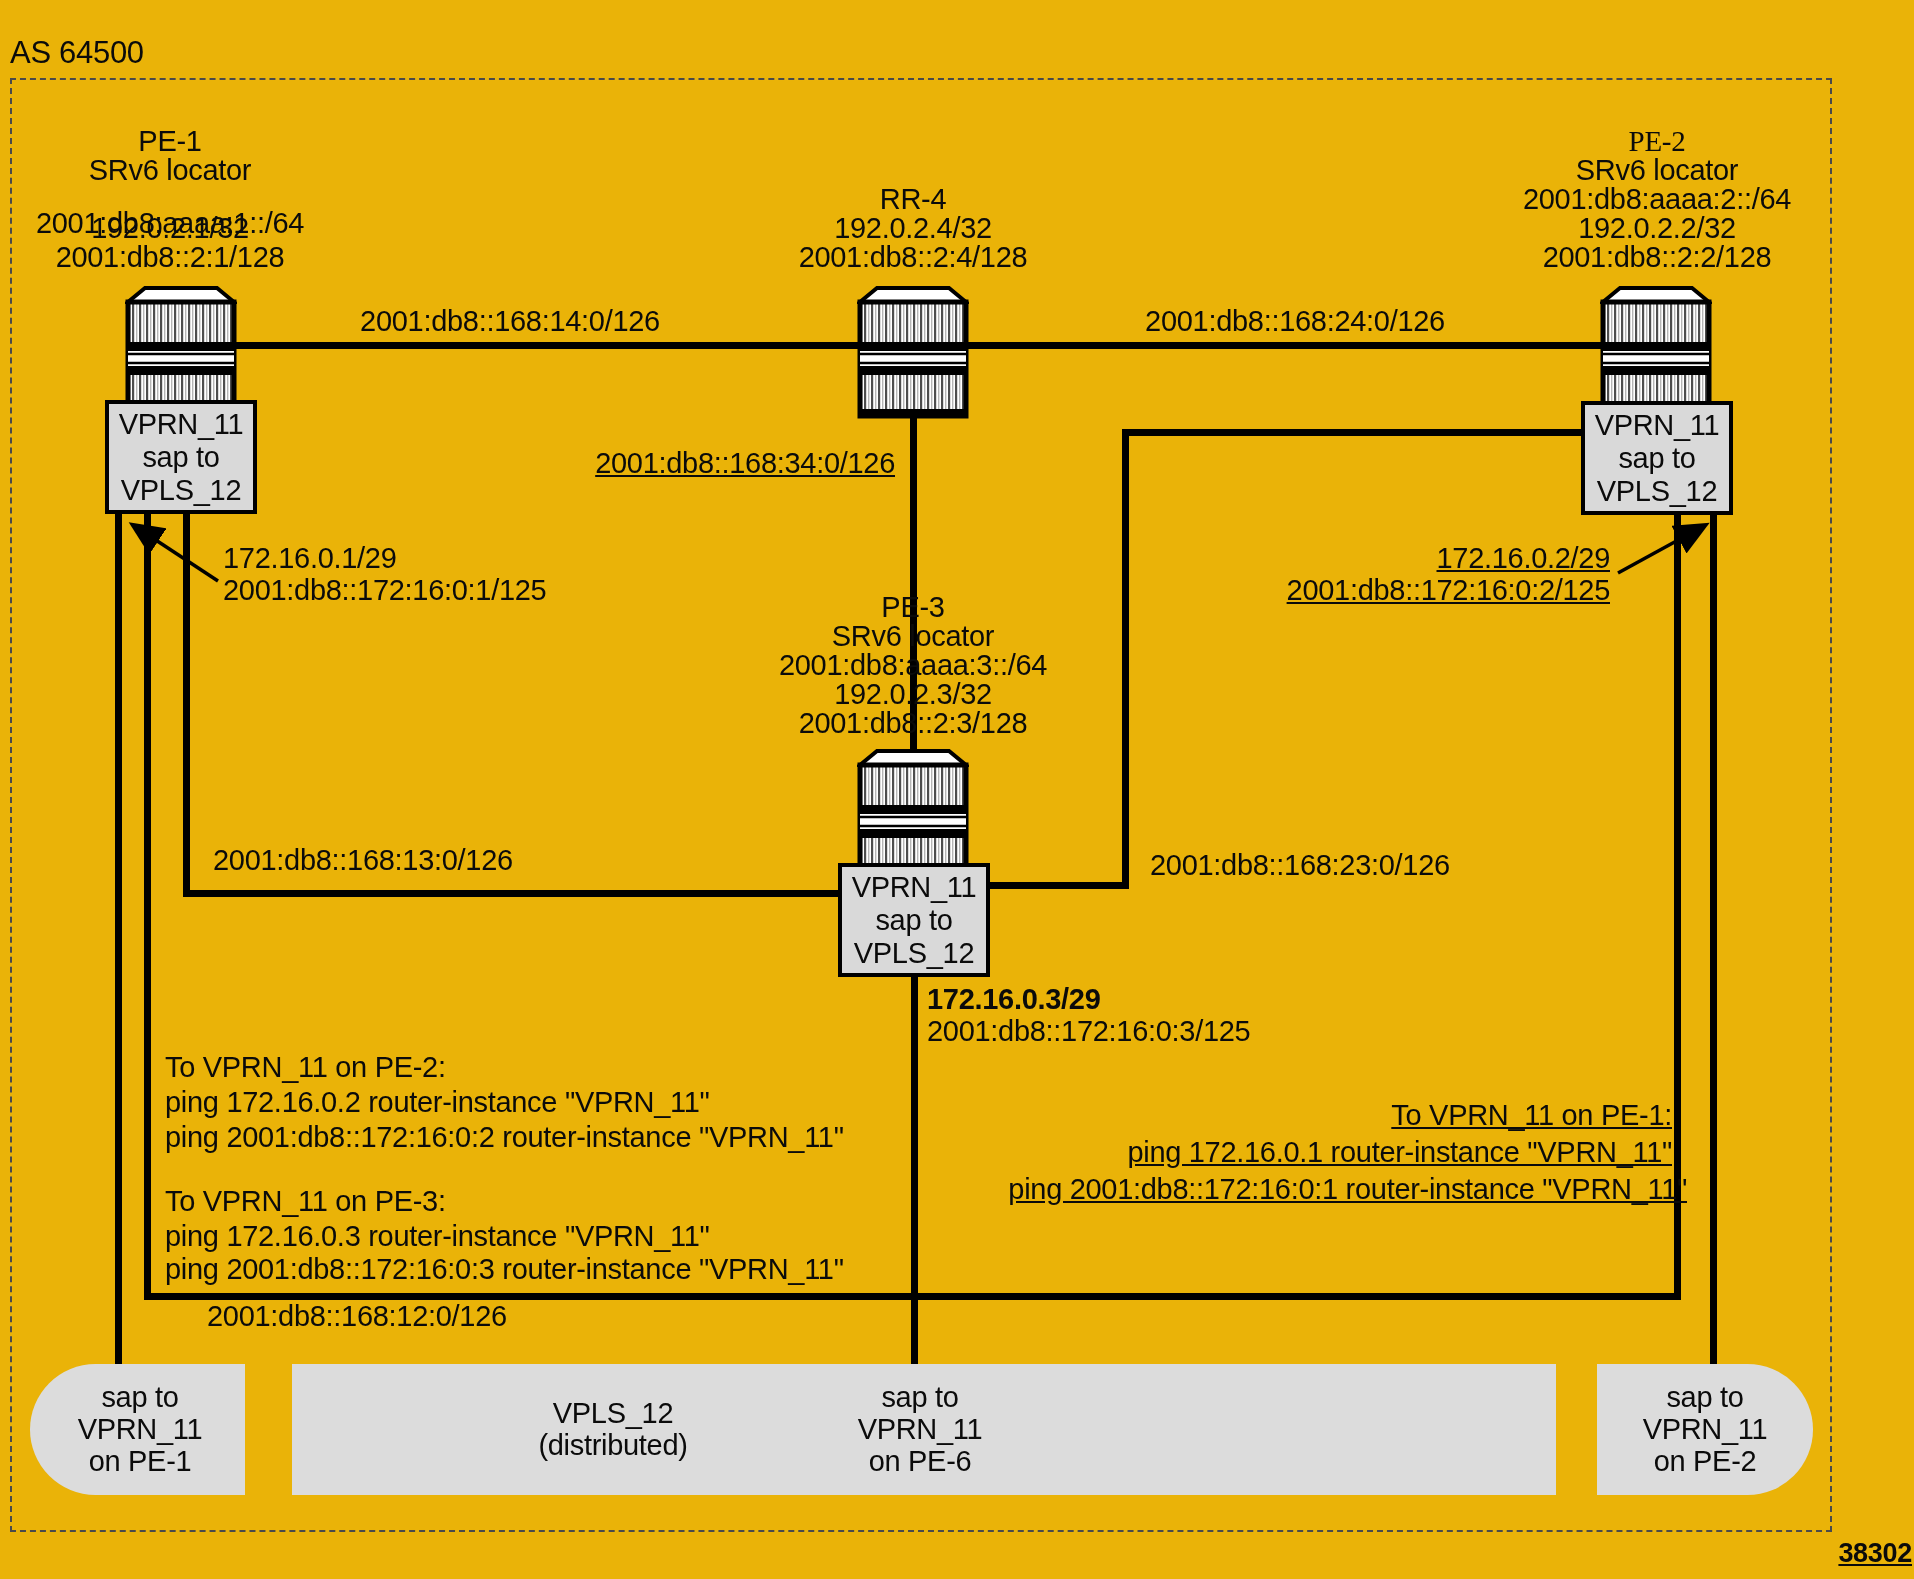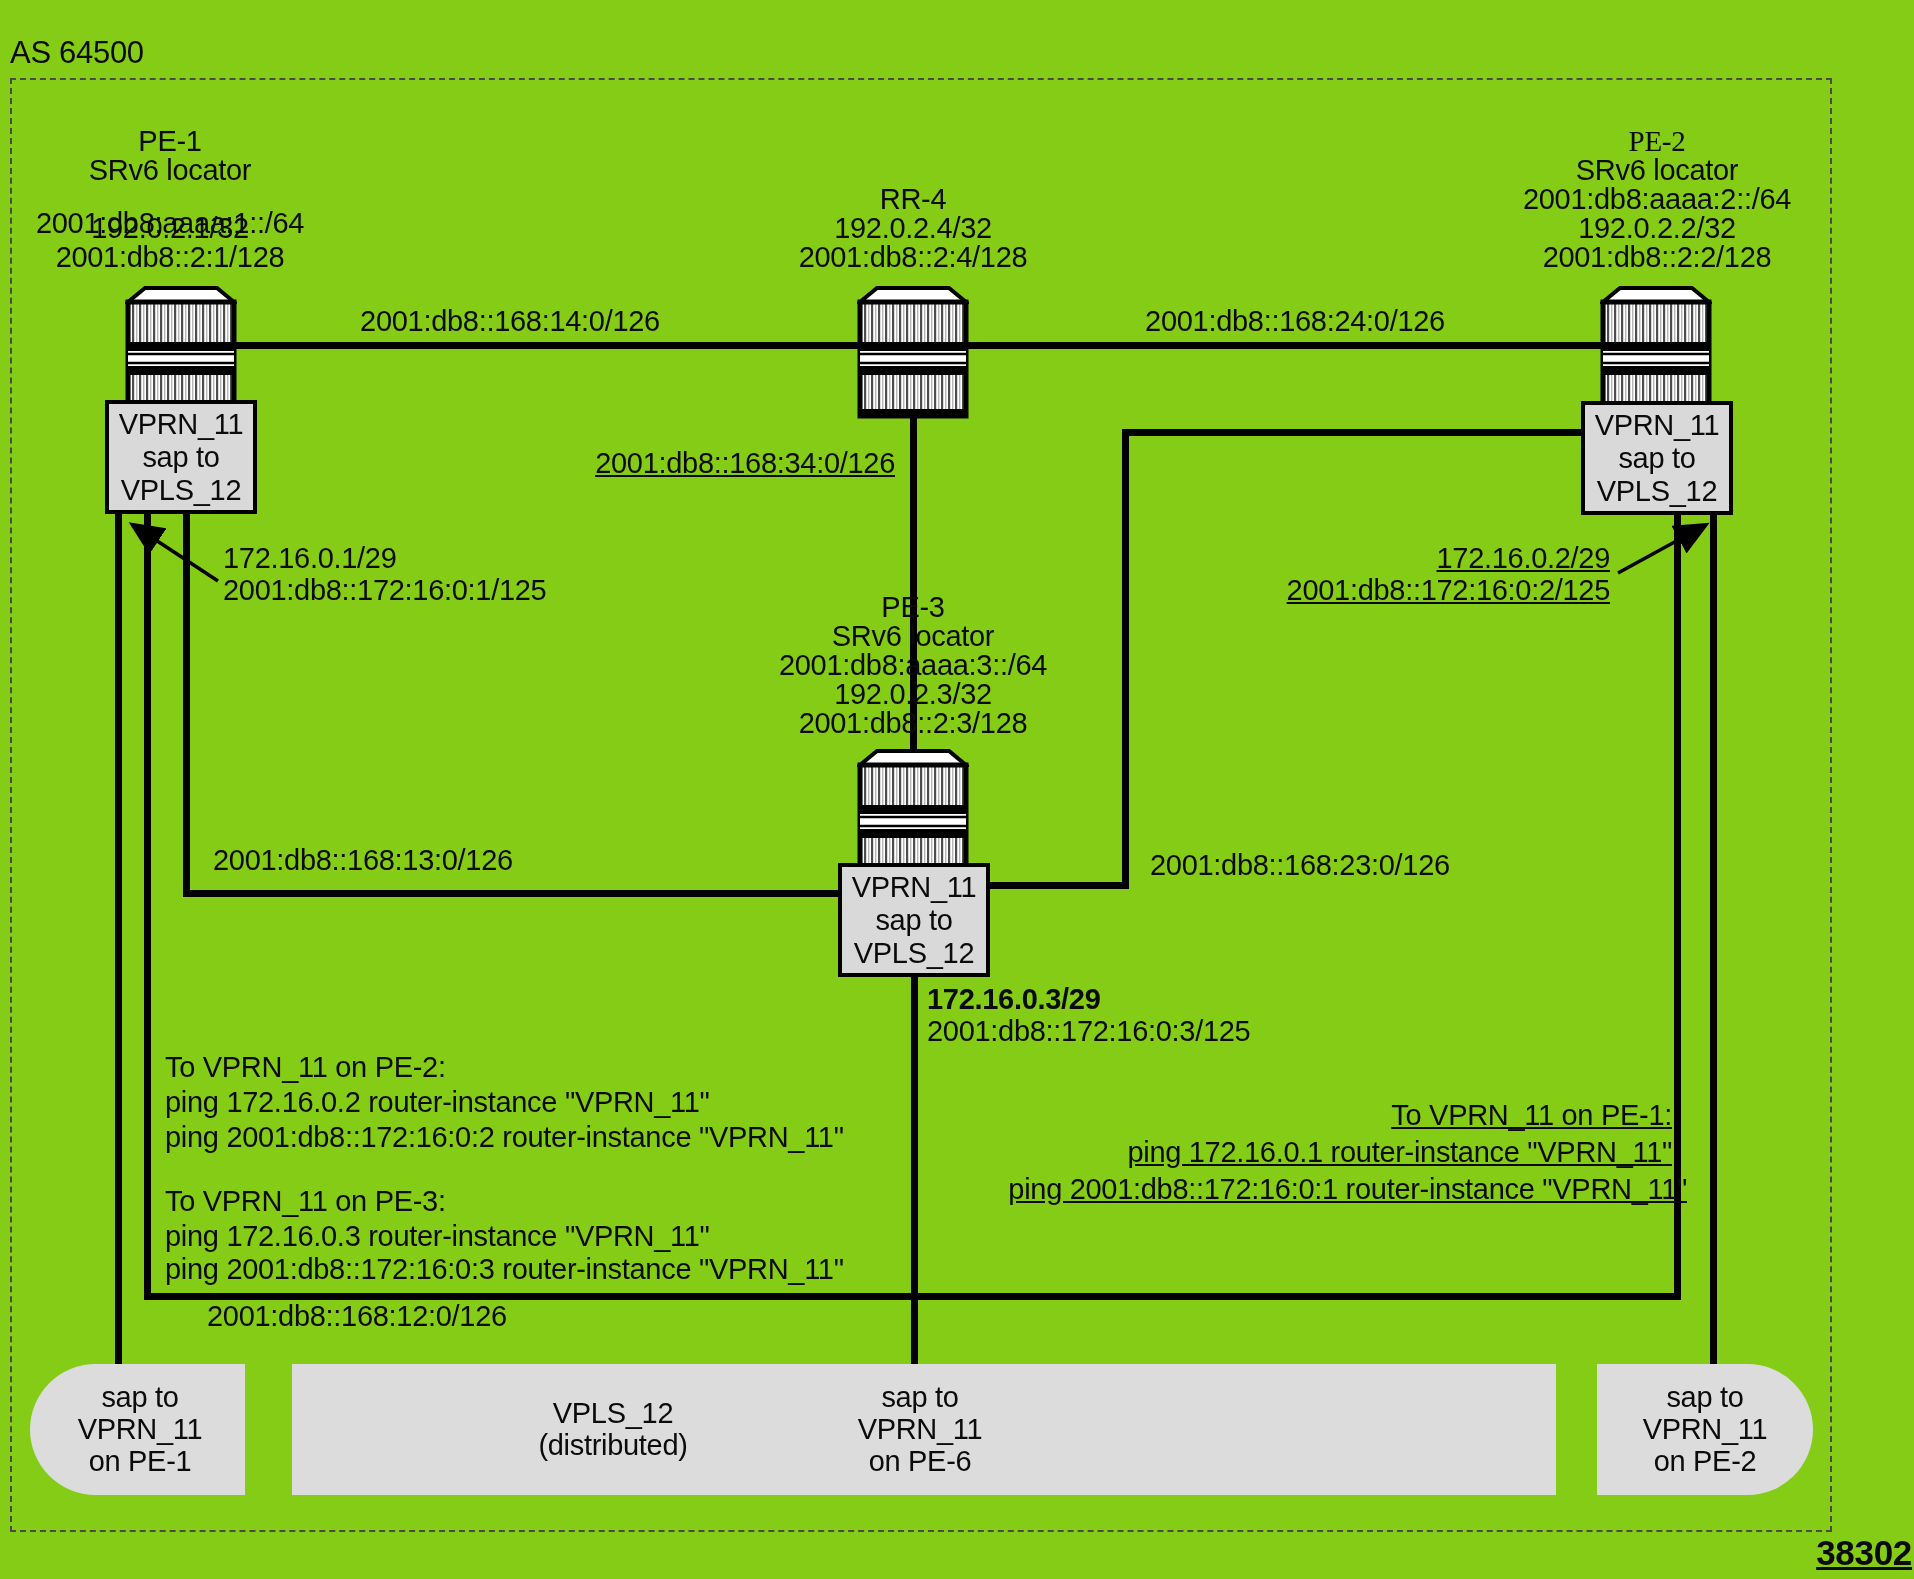--- a/index.html
+++ b/index.html
@@ -1,34 +1,34 @@
 <!DOCTYPE html>
 <html><head>
 <meta charset="utf-8">
 <style>
   html,body{margin:0;padding:0;background:#fff;}
   #canvas{
-    position:relative;width:1914px;height:1579px;background:#84cc16;overflow:hidden;
+    position:relative;width:1914px;height:1579px;background:#eab308;overflow:hidden;
     font-family:"Liberation Sans", sans-serif;color:#0b0b0b;
   }
   .lbl{position:absolute;font-size:29px;line-height:30px;white-space:nowrap;letter-spacing:-0.3px;color:#0b0b0b;}
   .lbl-c{transform:translateX(-50%);text-align:center;}
   .lbl-r{text-align:center;text-decoration:underline;}
   .line{position:absolute;background:#000;}
   .dash-border{position:absolute;left:10px;top:78px;width:1818px;height:1450px;border:2px dashed #4a4a4a;}
   .vprn{
     position:absolute;width:152px;height:114px;background:#d9d9d9;border:4px solid #000;
     box-sizing:border-box;display:flex;flex-direction:column;justify-content:center;align-items:center;
     z-index:6;
   }
   .vprn div{font-size:29px;line-height:33px;letter-spacing:-0.3px;}
   .router{position:absolute;z-index:4;}
   .grayblock{position:absolute;top:1364px;height:131px;background:#dcdcdc;z-index:2;}
   .saptext{position:absolute;z-index:3;font-size:29px;line-height:32px;text-align:center;transform:translateX(-50%);letter-spacing:-0.3px;}
-  .fig-num{position:absolute;font-weight:bold;font-size:35px;}
+  .fig-num{position:absolute;font-weight:bold;font-size:27px;}
   svg.overlay{position:absolute;left:0;top:0;z-index:7;pointer-events:none;}
 </style>
 </head>
 <body>
 
 <div id="canvas">
 
   <div class="lbl" style="left:10px;top:38px;font-size:31px;">AS 64500</div>
   <div class="dash-border"></div>
 

